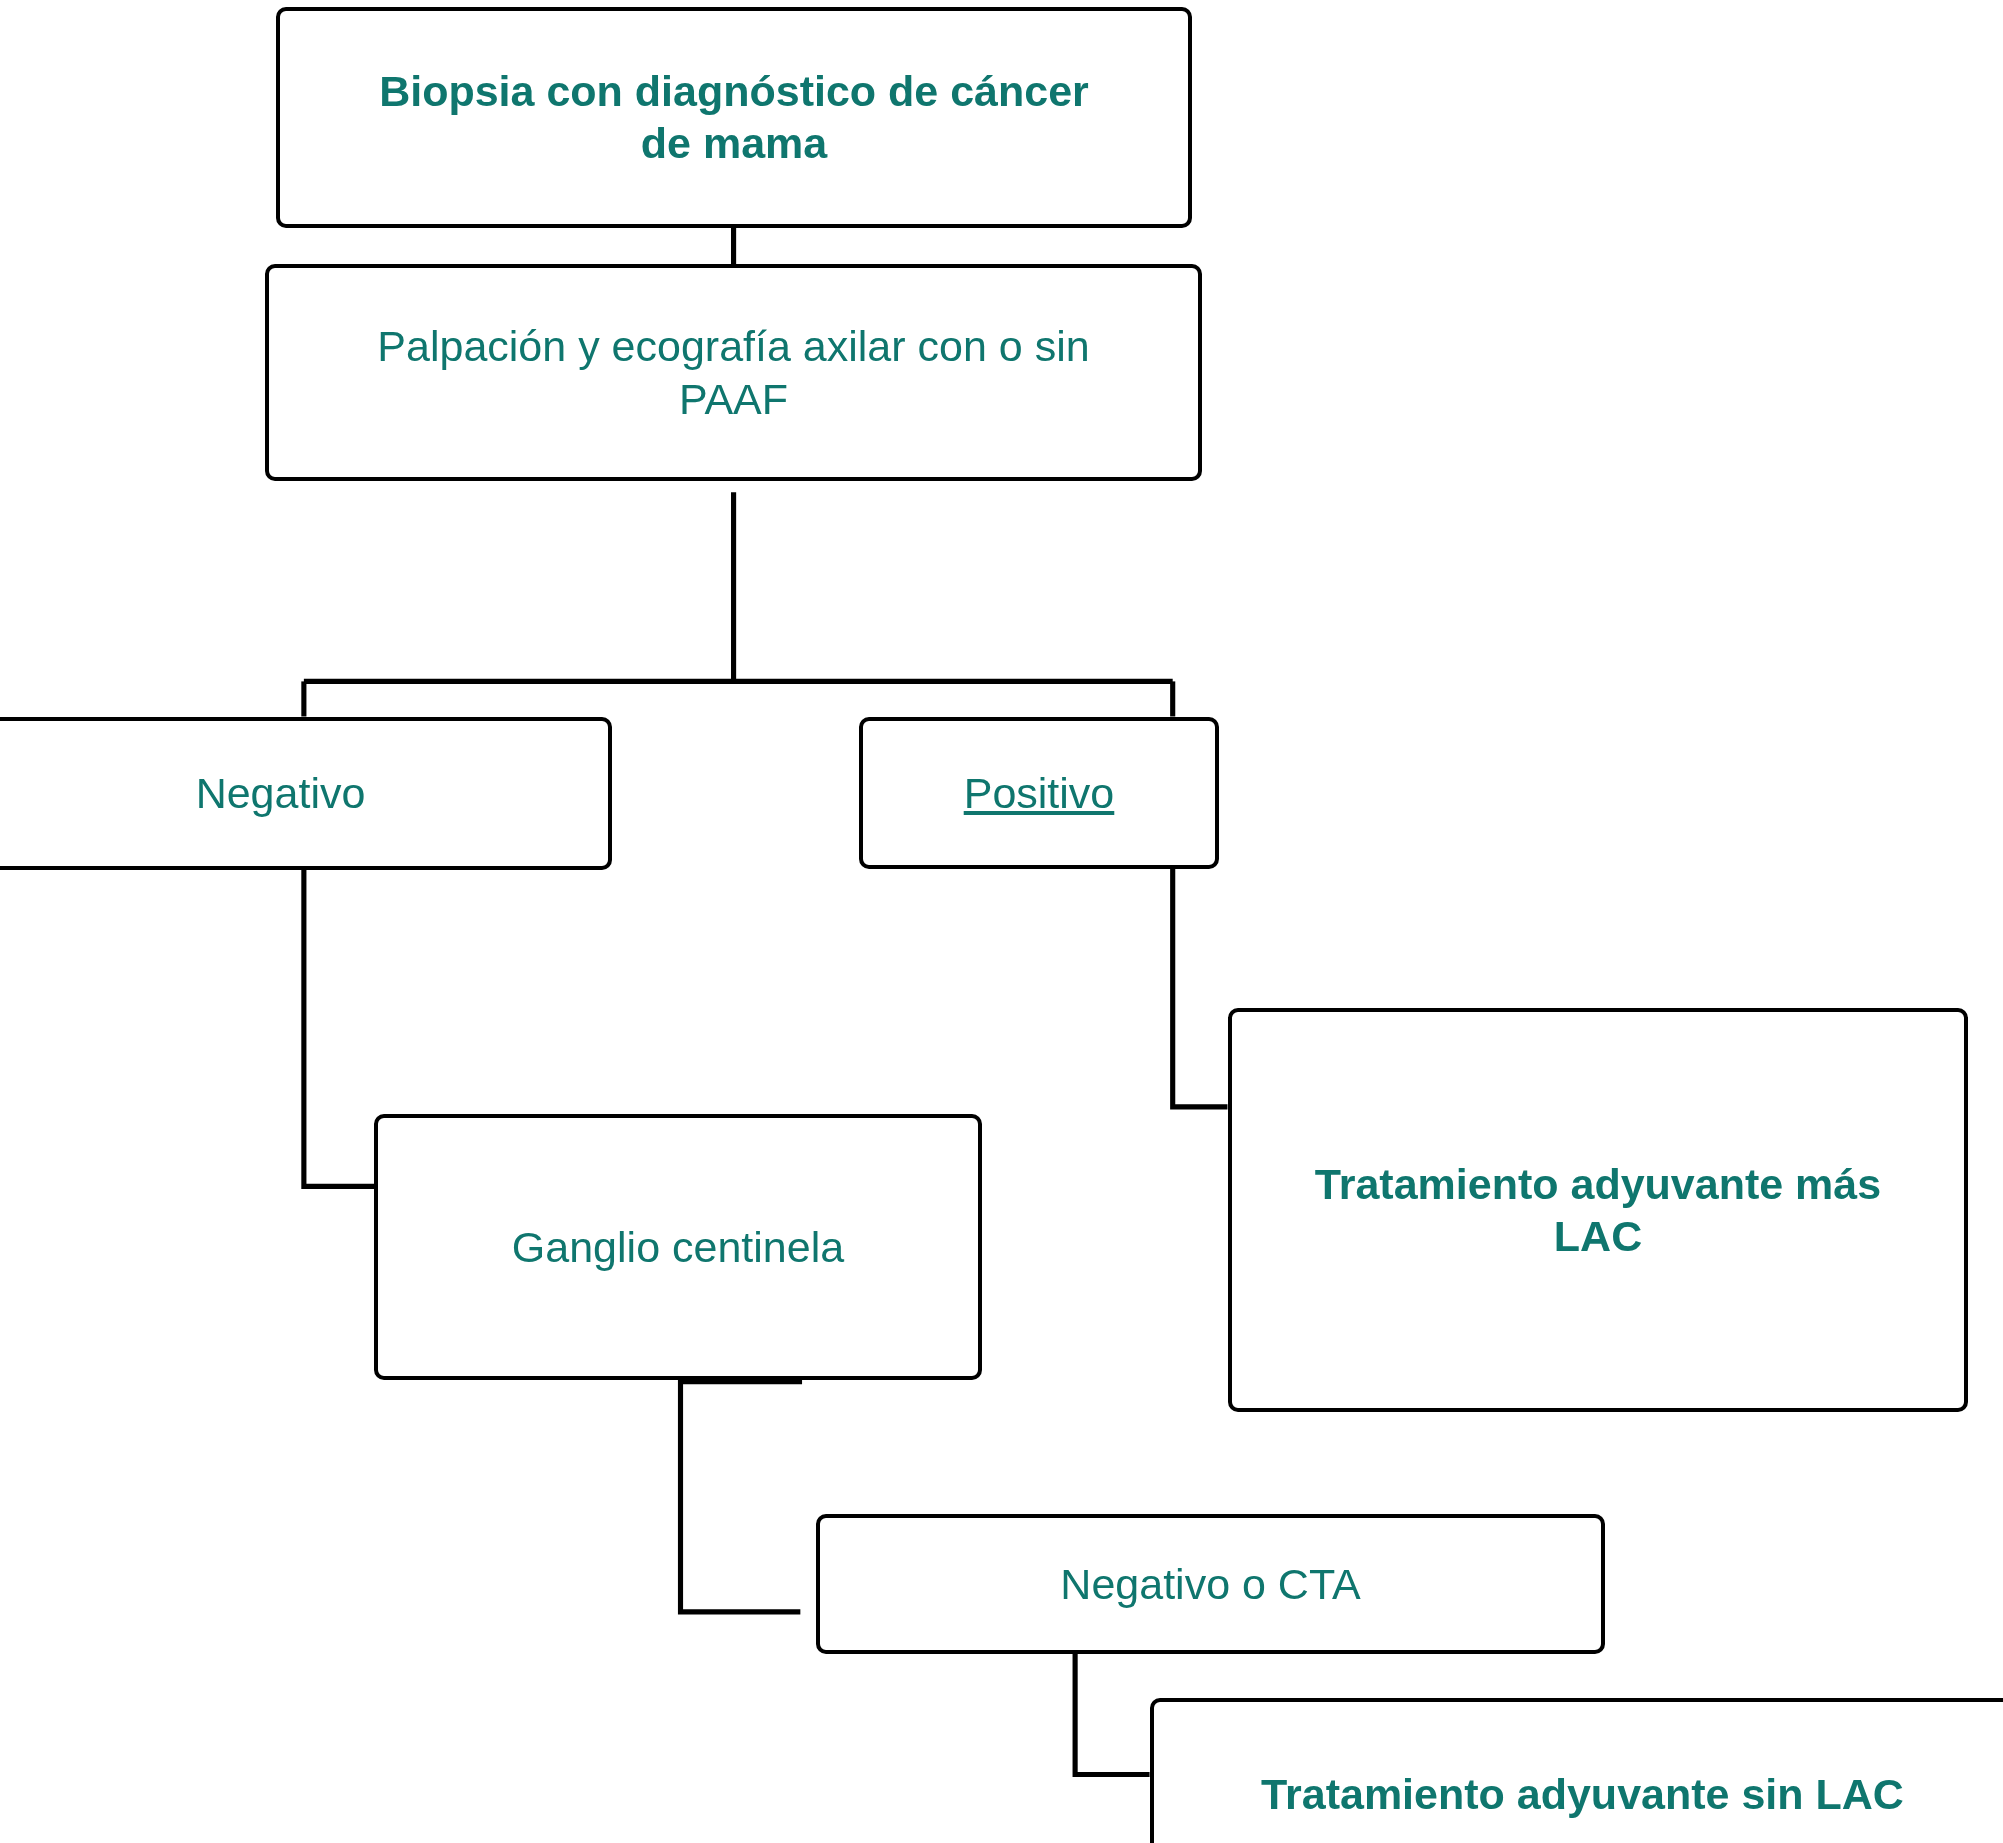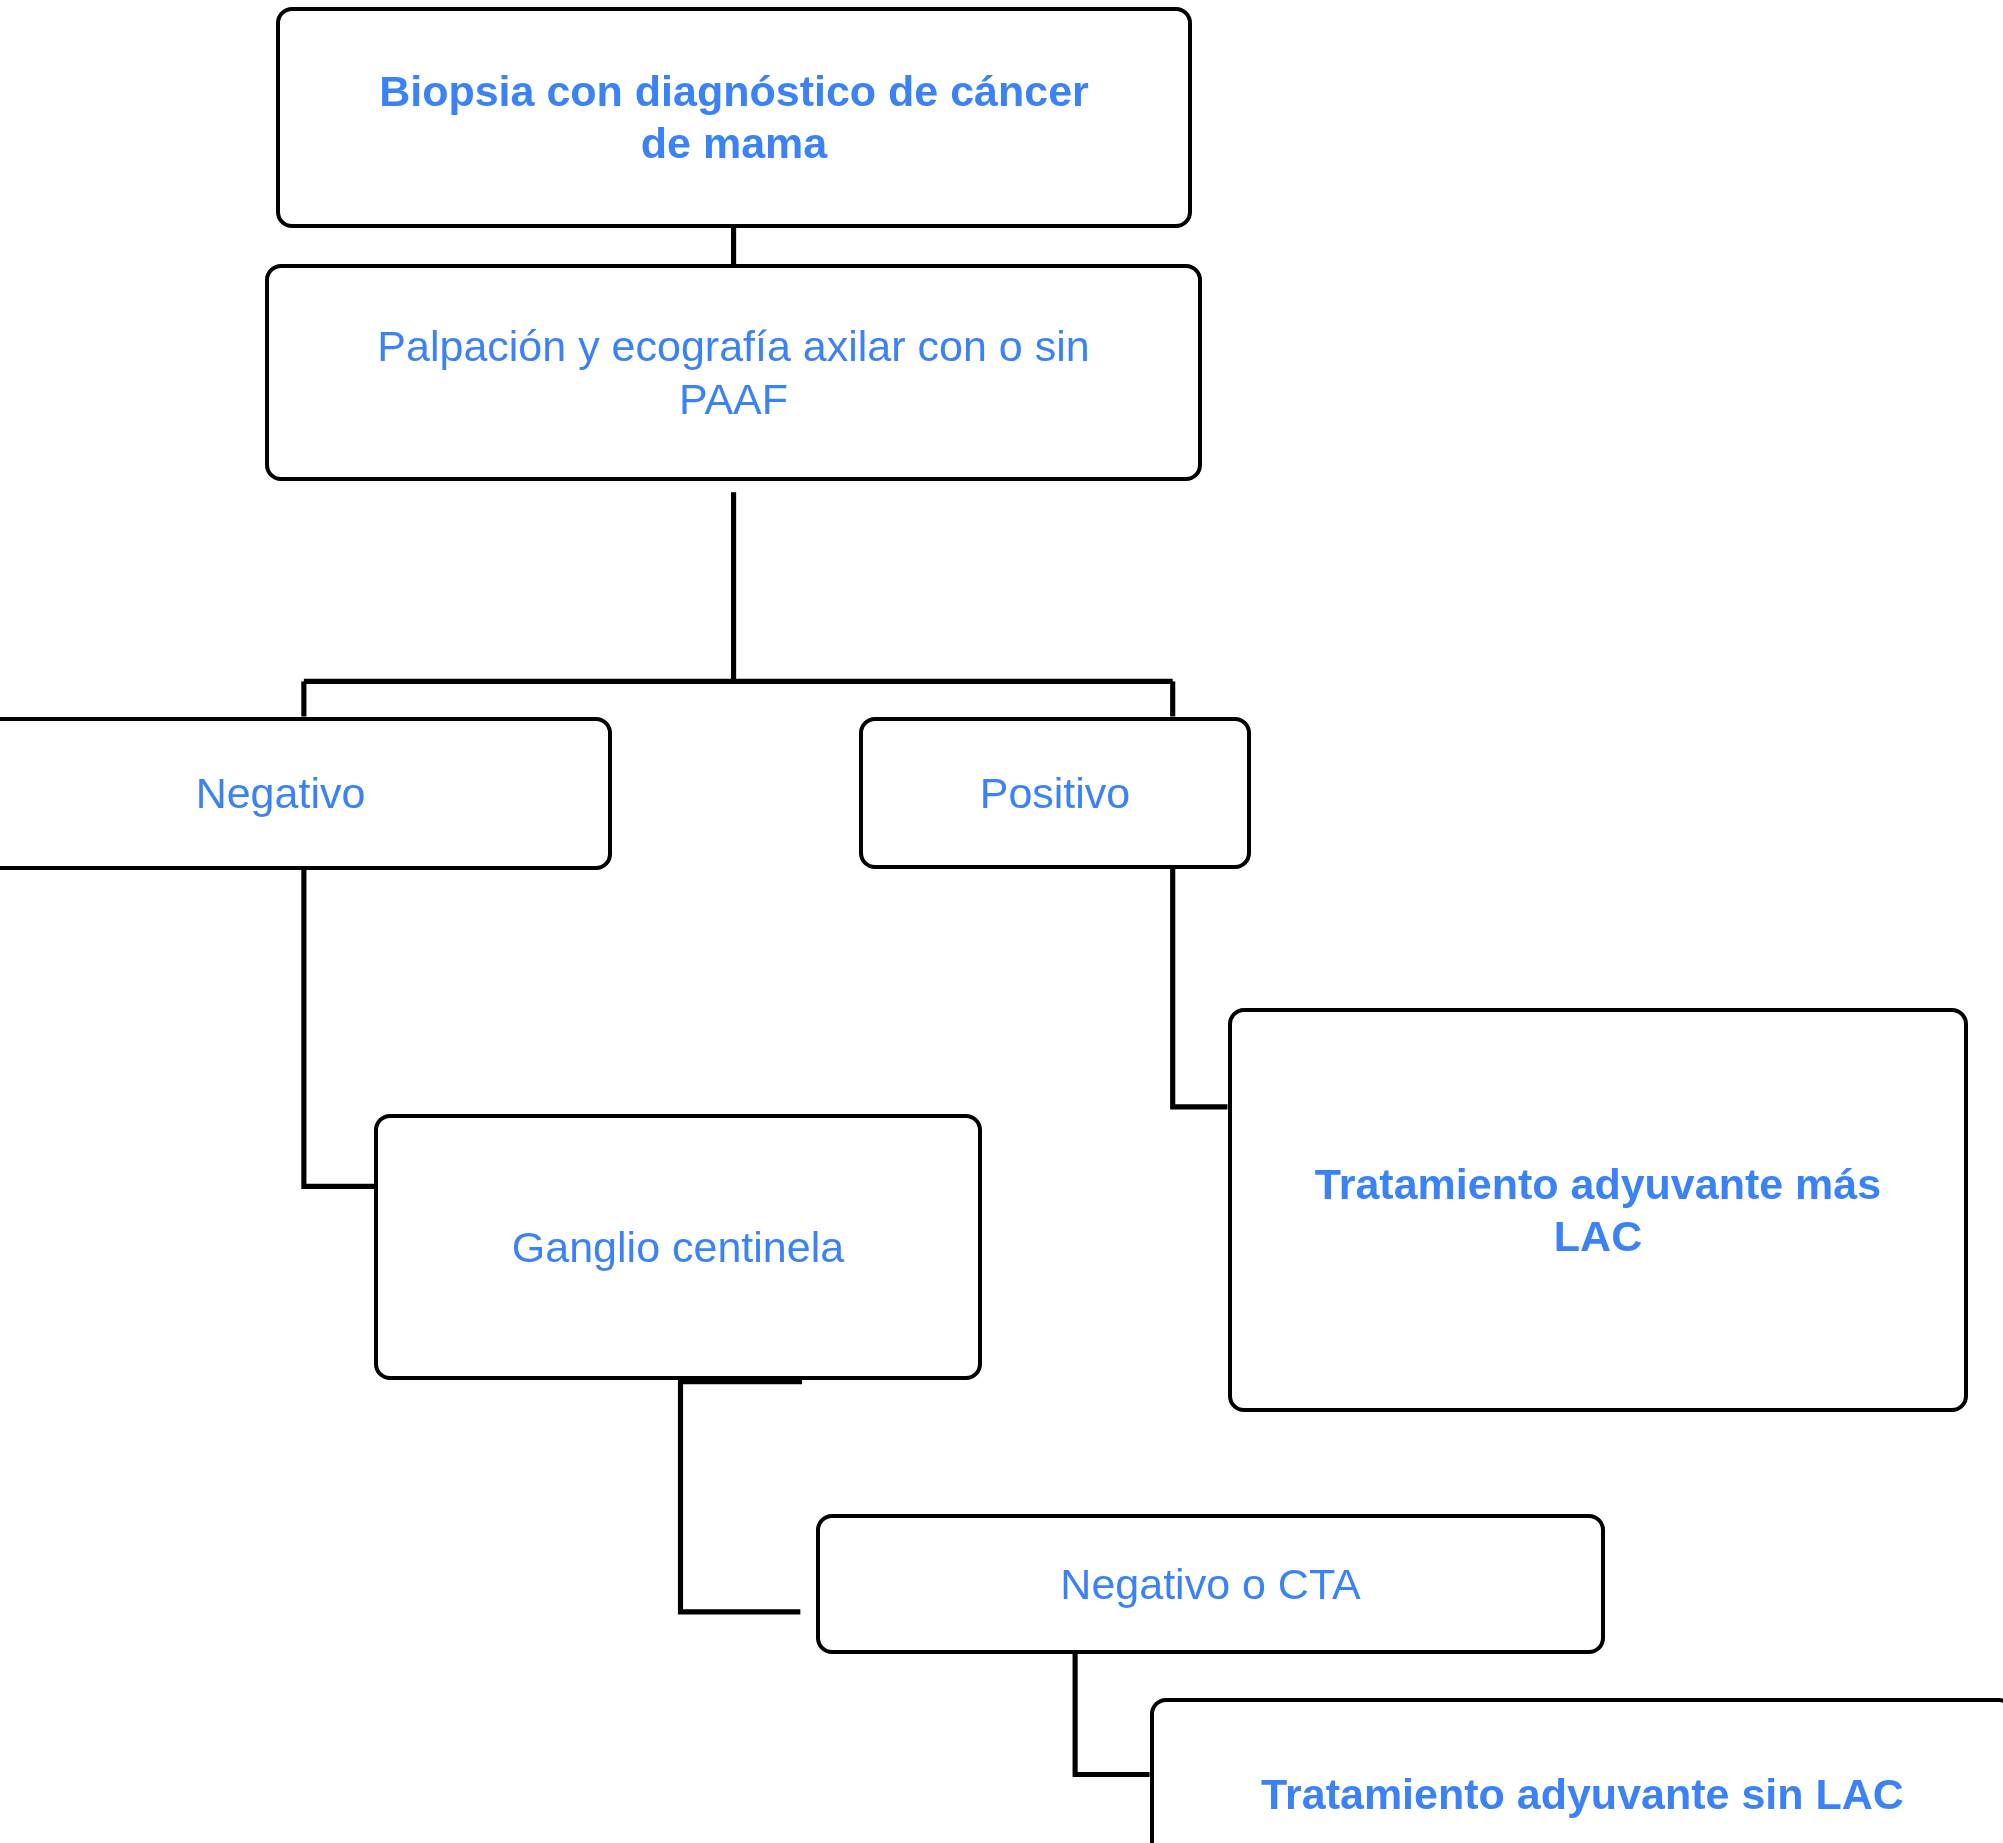--- a/index.html
+++ b/index.html
@@ -20,26 +20,26 @@
     top: 0;
     left: 0;
     width: 2003px;
     height: 1843px;
   }
   .node-box {
     position: absolute;
     box-sizing: border-box;
     background: #ffffff;
     border: 4.3px solid #000000;
-    border-radius: 16px;
+    border-radius: 10px;
     display: flex;
     align-items: center;
     justify-content: center;
     text-align: center;
-    color: #3b82f6;
+    color: #0f766e;
     font-family: "Liberation Sans", sans-serif;
     font-size: 43px;
     line-height: 1.22;
     padding: 0 22px;
   }
   .node-box.bold {
     font-weight: bold;
   }
   .node-label {
     display: block;
@@ -82,21 +82,21 @@
 
   <div class="node-box" style="left:265px; top:264px; width:937px; height:217px;">
     <span class="node-label">Palpación y ecografía axilar con o sin
 PAAF</span>
   </div>
 
   <div class="node-box" style="left:-51px; top:717px; width:663px; height:153px;">
     <span class="node-label">Negativo</span>
   </div>
 
-  <div class="node-box" style="left:859px; top:717px; width:392px; height:152px;">
+  <div class="node-box" style="left:859px; top:717px; width:360px; height:152px;text-decoration:underline;">
     <span class="node-label">Positivo</span>
   </div>
 
   <div class="node-box" style="left:374px; top:1106px; width:608px; height:266px;margin-top:8px;">
     <span class="node-label">Ganglio centinela</span>
   </div>
 
   <div class="node-box bold" style="left:1228px; top:990px; width:740px; height:404px;margin-top:18px;">
     <span class="node-label">Tratamiento adyuvante más
 LAC</span>

